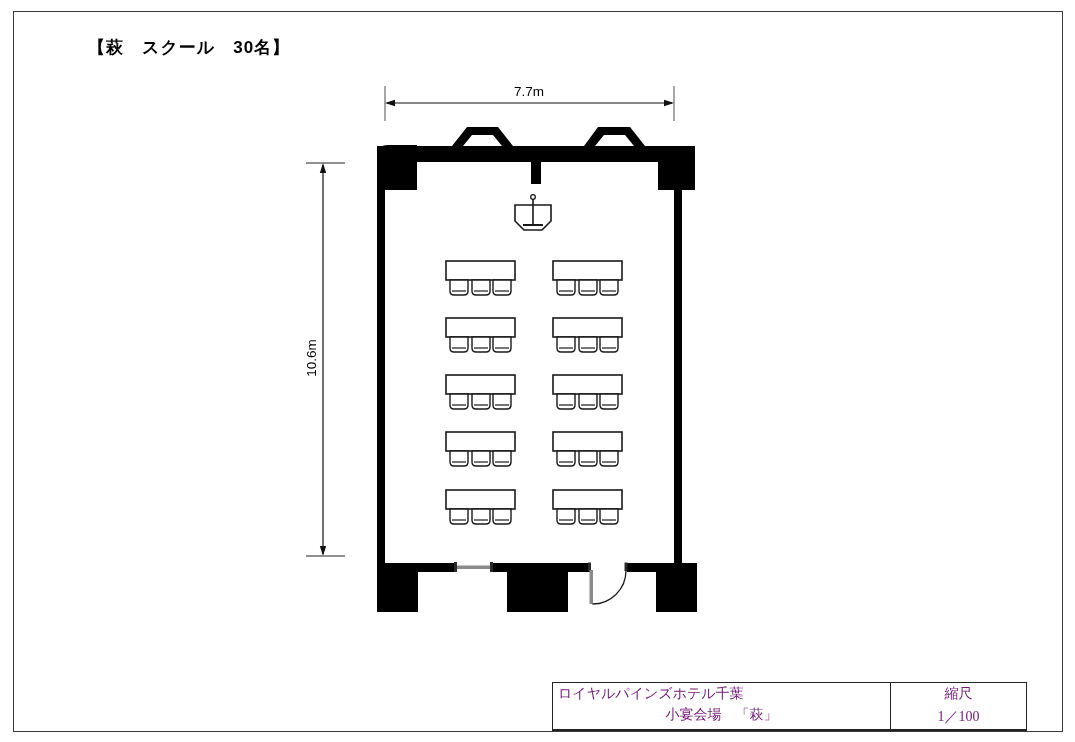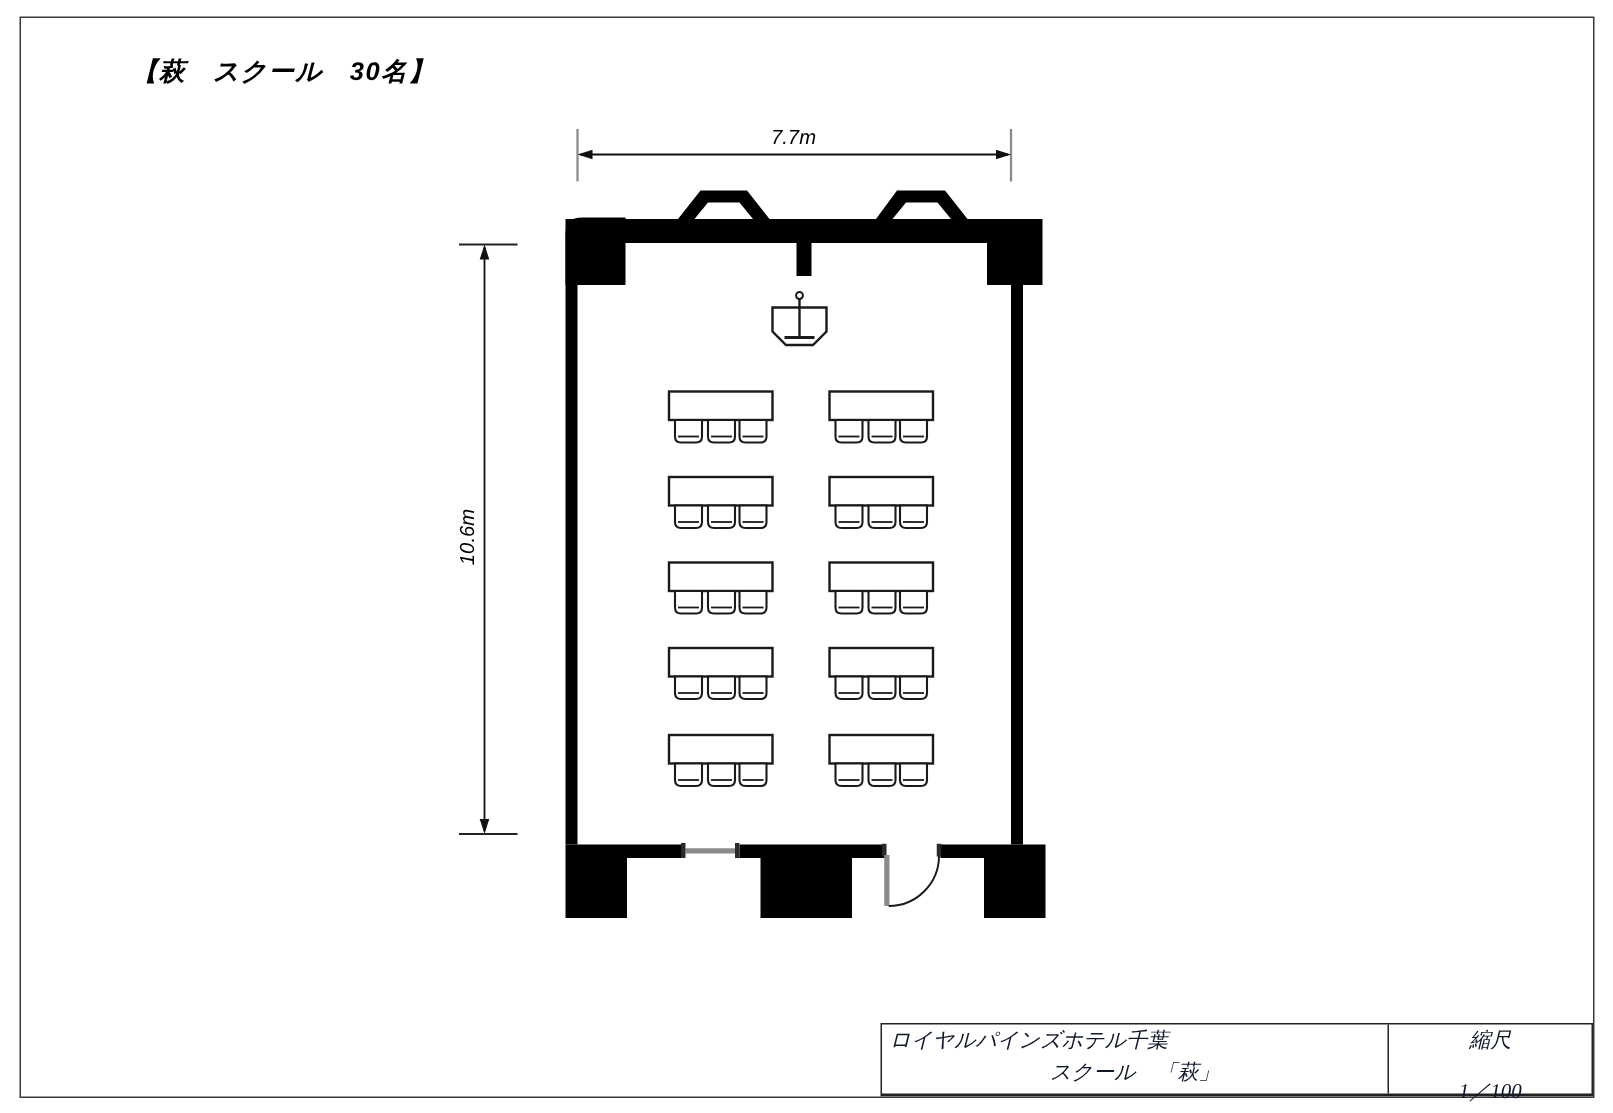--- a/index.html
+++ b/index.html
@@ -1,17 +1,17 @@
 <!DOCTYPE html>
 <html style="--wall: #000000; --line: #1a1a1a; --door: #8a8a8a;"><head>
 <meta charset="utf-8">
 <style>
   html,body{margin:0;padding:0;background:#fff;}
   #stage{position:relative;width:1075px;height:742px;background:#fff;overflow:hidden;
-         font-family:"Liberation Sans","DejaVu Sans",sans-serif;font-style:italic;}
+         font-family:"Liberation Sans","DejaVu Sans",sans-serif;}
   .page-border{position:absolute;left:13px;top:11px;width:1048px;height:719px;
                border:1px solid #3a3a3a;}
   .plan-title{position:absolute;left:88px;top:36px;font-size:17px;font-weight:bold;
               color:#000;letter-spacing:1px;white-space:nowrap;}
   svg.plan{position:absolute;left:0;top:0;width:1075px;height:742px;}
   .wall{fill:var(--wall,#000);stroke:none;}
   .bay-inner{fill:#fff;stroke:none;}
   .door-line{fill:var(--door,#8a8a8a);}
   .door-cap{fill:#2a2a2a;}
   .arc{fill:none;stroke:var(--line,#1a1a1a);stroke-width:1.3;}
@@ -20,30 +20,30 @@
   .micbase{fill:none;stroke:var(--line,#1a1a1a);stroke-width:2;}
   .mic{fill:#fff;stroke:var(--line,#1a1a1a);stroke-width:1.3;}
   .dim{stroke:#111;stroke-width:1.2;}
   .arrow{fill:#111;}
   .tick{stroke:#222;stroke-width:1.2;}
   .tick-gray{stroke:#8a8a8a;stroke-width:1.5;}
   .dim-text{font-family:"Liberation Sans","DejaVu Sans",sans-serif;font-size:13.5px;fill:#000;}
   .table{fill:#fff;stroke:var(--line,#1a1a1a);stroke-width:1.6;}
   .chair{fill:#fff;stroke:var(--line,#1a1a1a);stroke-width:1.4;}
   .chair-back{stroke:var(--line,#1a1a1a);stroke-width:1.2;}
-  .titleblock{position:absolute;left:587px;top:682px;width:475px;height:49px;
+  .titleblock{position:absolute;left:552px;top:682px;width:475px;height:49px;
               border:1px solid #222;border-bottom-width:2px;box-sizing:border-box;
               display:flex;background:#fff;
-              font-family:"Liberation Serif","DejaVu Serif",serif;font-size:14px;color:#0f172a;}
+              font-family:"Liberation Serif","DejaVu Serif",serif;font-size:14px;color:#701a75;}
   .tb-left{width:338px;border-right:1px solid #222;box-sizing:border-box;}
   .tb-right{flex:1;}
   .tb-hotel{padding:2px 5px 0 5px;white-space:nowrap;}
   .tb-room{text-align:center;margin-top:3px;white-space:nowrap;}
   .tb-scale-label{padding:2px 5px 0 5px;white-space:nowrap;text-align:center;}
-  .tb-scale-value{text-align:center;margin-top:16px;white-space:nowrap;}
+  .tb-scale-value{text-align:center;margin-top:5px;white-space:nowrap;}
 </style>
 </head>
 <body>
 
 <div id="stage">
 
   <div class="page-border"></div>
 
   <div class="plan-title">【萩　スクール　30名】</div>
 
@@ -196,21 +196,21 @@
           <line x1="581" y1="520" x2="595" y2="520" class="chair-back"></line>
           <path d="M600,509 h18 v11 q0,4 -4,4 h-10 q-4,0 -4,-4 Z" class="chair"></path>
           <line x1="602" y1="520" x2="616" y2="520" class="chair-back"></line>
         </g>
       </g>
   </svg>
 
   <div class="titleblock">
     <div class="tb-left">
       <div class="tb-hotel">ロイヤルパインズホテル千葉</div>
-      <div class="tb-room">スクール　「萩」</div>
+      <div class="tb-room">小宴会場　「萩」</div>
     </div>
     <div class="tb-right">
       <div class="tb-scale-label">縮尺</div>
       <div class="tb-scale-value">1／100</div>
     </div>
   </div>
 
 </div>
 
 </body></html>

